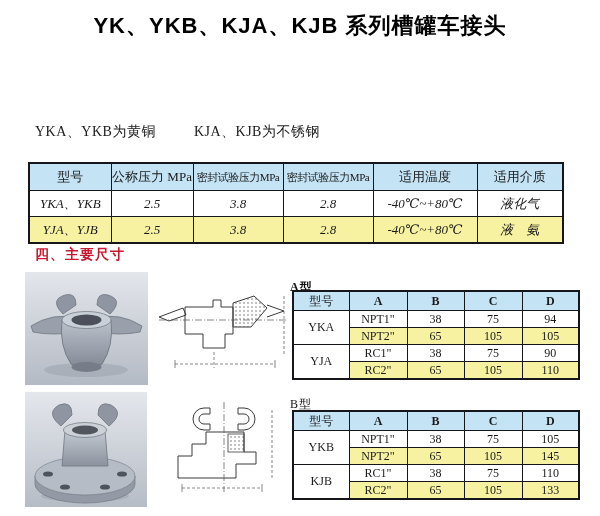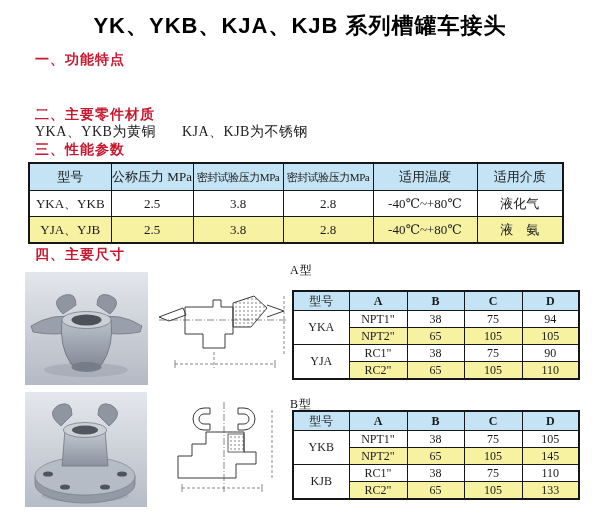--- a/index.html
+++ b/index.html
@@ -27,39 +27,39 @@
   .h-materials{top:106px;}
   .h-performance{top:141px;}
   .h-dimensions{top:246px;}
   .features-text{
     position:absolute;left:8px;top:69px;width:586px;
     font-size:14px;line-height:18px;text-indent:2em;letter-spacing:0.5px;
   }
   .materials-line{
     position:absolute;left:35px;top:123px;font-size:14px;letter-spacing:0.5px;
   }
-  .materials-line .item2{margin-left:22px;}
+  .materials-line .item2{margin-left:34px;}
 
   
   table{border-collapse:collapse;table-layout:fixed;border-radius:21px;}
   .perf{
     position:absolute;left:28px;top:162px;width:534px;
     border:2px solid var(--border-dark);text-align:center;font-size:13px;
   }
   .perf th,.perf td{border:1px solid var(--border-dark);padding:0;overflow:hidden;white-space:nowrap;}
   .perf th{height:26px;background:var(--table-header-blue);font-weight:normal;}
   .perf th.small{font-size:11px;letter-spacing:-0.5px;}
-  .perf td{height:25px;}
+  .perf td{height:25px;font-style:italic;}
   .row-yellow td{background:var(--row-yellow);}
 
   
   .dim-label{
     position:absolute;left:290px;font-size:12px;letter-spacing:1px;color:#111;
   }
-  .label-a{top:262px;}
+  .label-a{top:279px;font-weight:bold;}
   .label-b{top:396px;}
   .dim{
     position:absolute;left:292px;width:286px;
     border:2px solid var(--border-dark);text-align:center;font-size:12px;
   }
   .dim-a{top:290px;}
   .dim-b{top:410px;}
   .dim th,.dim td{border:1px solid var(--border-dark);padding:0;overflow:hidden;white-space:nowrap;}
   .dim th{height:18px;background:var(--table-header-blue);font-weight:normal;}
   .dim th.latin{font-weight:bold;}
@@ -75,29 +75,26 @@
   .drawing-b{left:166px;top:400px;width:116px;height:96px;}
   .art svg{display:block;width:100%;height:100%;}
 </style>
 </head>
 <body>
 
 <div class="page">
 
   <div class="title">YK、YKB、KJA、KJB 系列槽罐车接头</div>
 
-  <div class="sec-heading h-features">一、功能特点</div>
-
-  <div class="sec-heading h-materials">二、主要零件材质</div>
+
   <div class="materials-line">
     <span class="item1">YKA、YKB为黄铜</span>
     <span class="item2">KJA、KJB为不锈钢</span>
   </div>
 
-  <div class="sec-heading h-performance">三、性能参数</div>
 
   <table class="perf">
     <colgroup>
       <col style="width:82px">
         <col style="width:82px">
         <col style="width:90px">
       <col style="width:90px">
         <col style="width:104px">
         <col style="width:86px">
     </colgroup>

